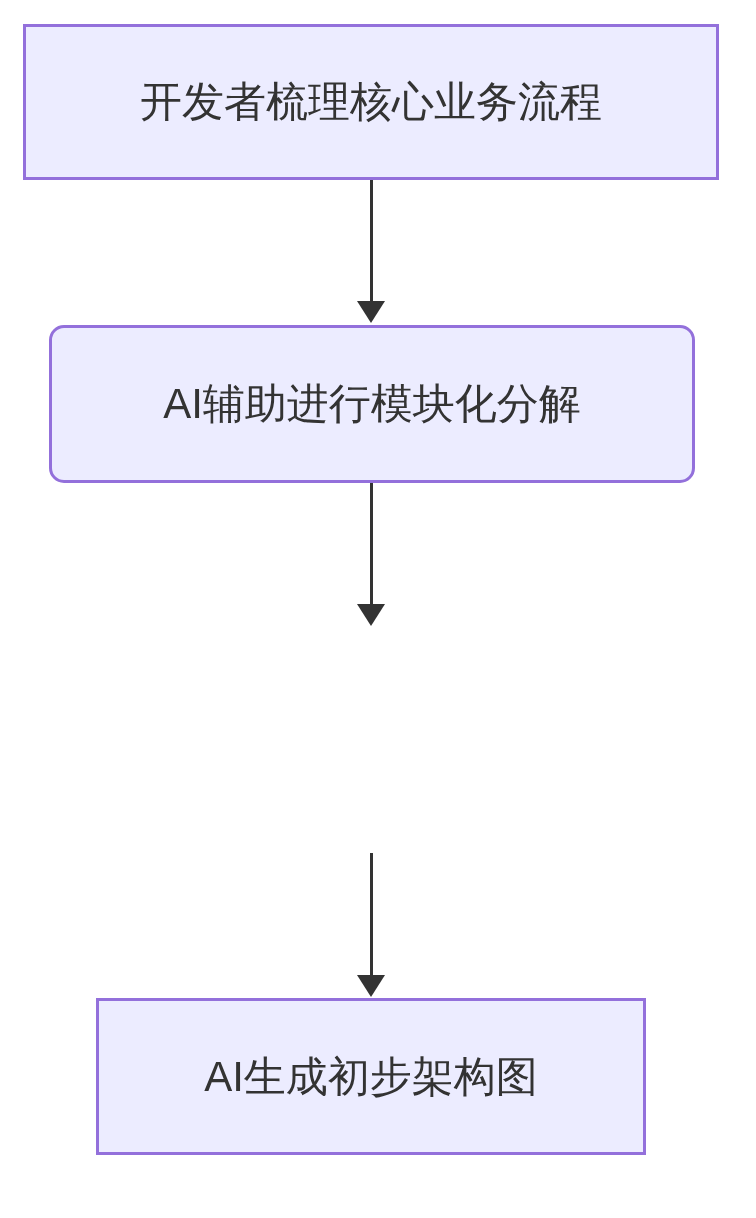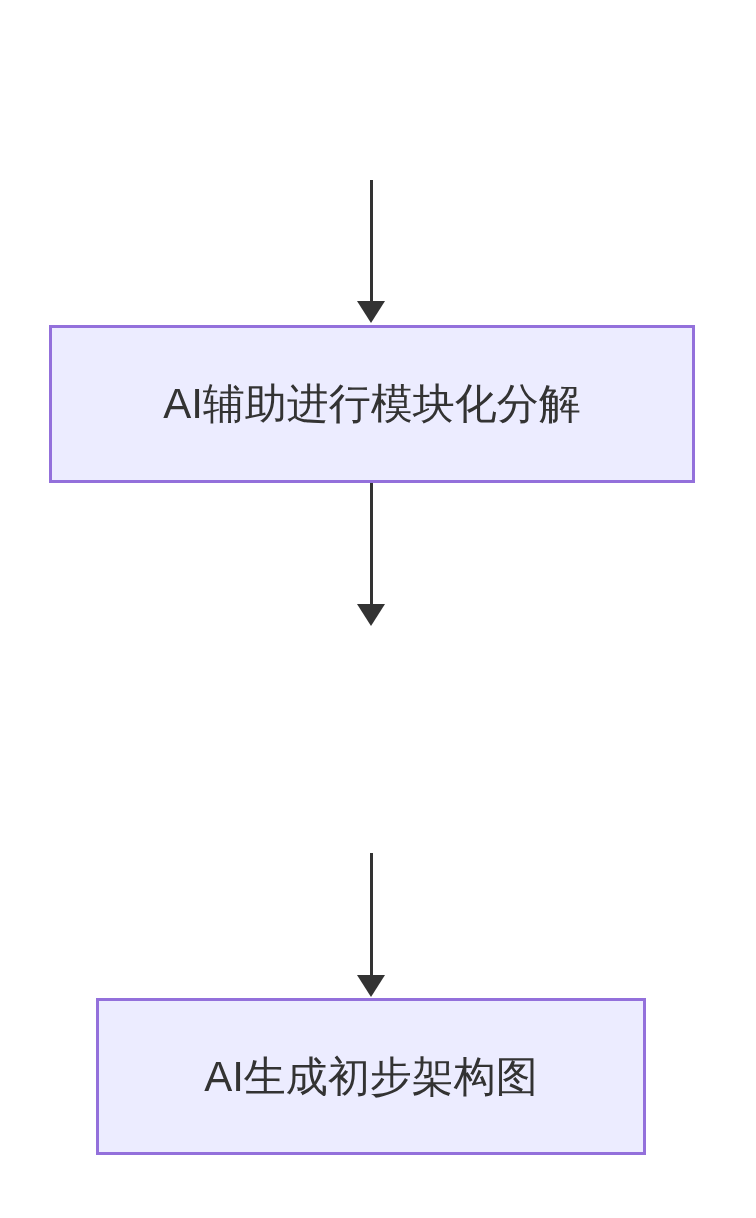--- a/index.html
+++ b/index.html
@@ -23,21 +23,21 @@
     color: #333333;
     display: flex;
     align-items: center;
     justify-content: center;
     text-align: center;
     font-size: 42px;
     line-height: 1.7;
     white-space: pre-line;
   }
   .node-1 { left: 23px;  top: 24px;  width: 696px; height: 156px; }
-  .node-2 { left: 49px;  top: 325px; width: 646px; height: 158px; }
+  .node-2 { left: 49px;  top: 325px; width: 646px; height: 158px; border-radius: 15px; }
   .node-3 { left: 68px;  top: 627px; width: 607px; height: 226px; }
   .node-4 { left: 96px;  top: 998px; width: 550px; height: 157px; text-align: center; }
 
   .arrow {
     position: absolute;
     left: 357px;
     width: 28px;
     display: flex;
     flex-direction: column;
     align-items: center;
@@ -56,20 +56,23 @@
     border-left: 14px solid transparent;
     border-right: 14px solid transparent;
     border-top: 22px solid #333333;
   }
 </style>
 </head>
 <body>
 
 <div class="canvas">
 
+  <div class="node node-1">
+    <span>开发者梳理核心业务流程</span>
+  </div>
 
   <div class="arrow arrow-1">
     <div class="arrow-line"></div>
     <div class="arrow-head"></div>
   </div>
 
   <div class="node node-2">
     <span>AI辅助进行模块化分解</span>
   </div>
 

